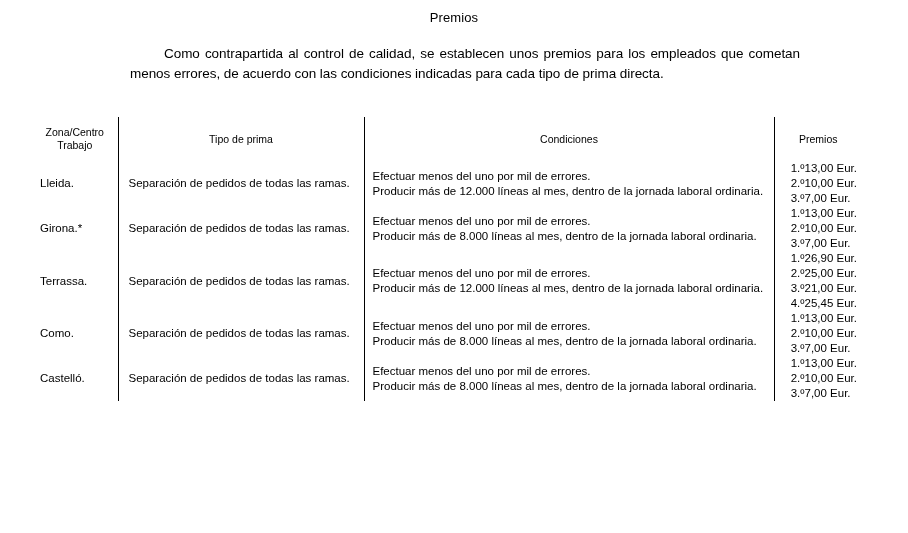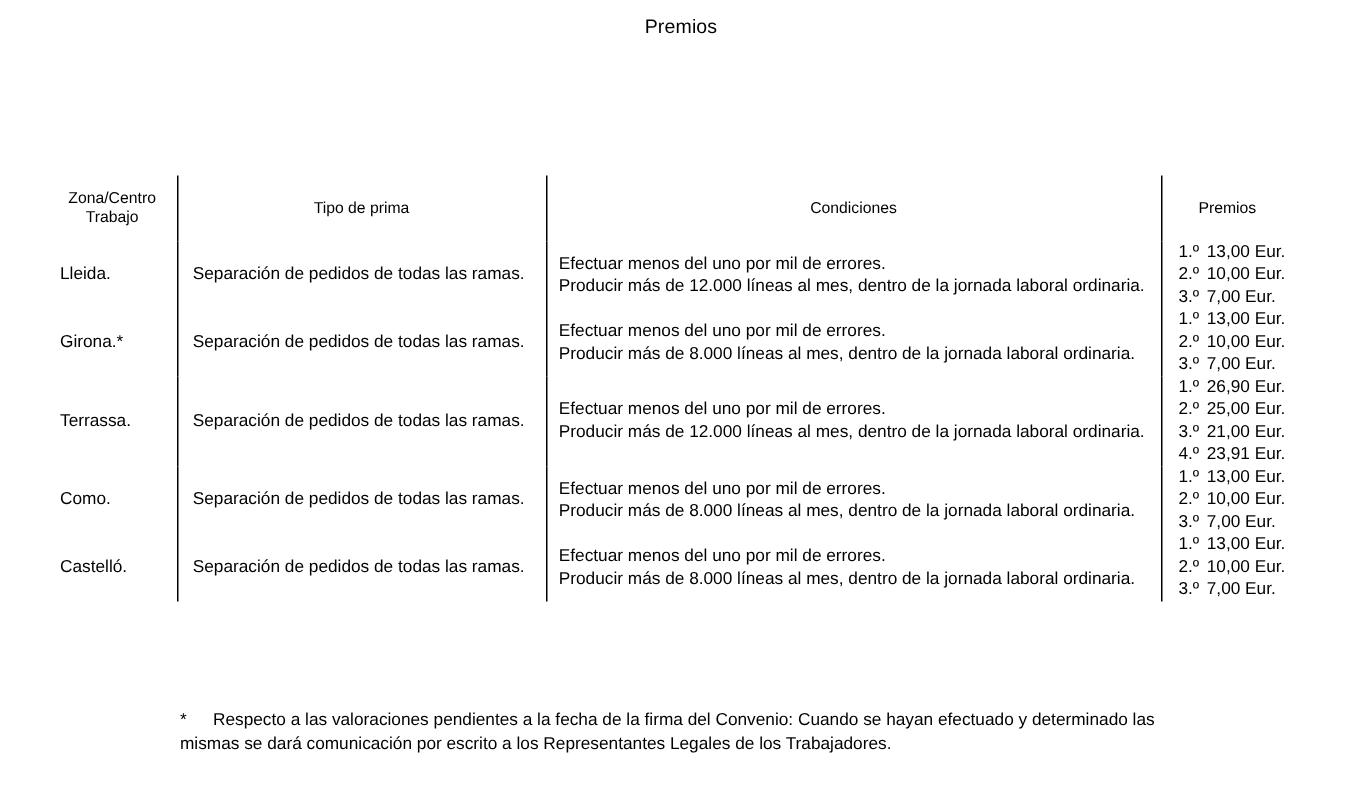--- a/index.html
+++ b/index.html
@@ -98,21 +98,21 @@
     font-size: 11px;
     line-height: 16px;
   }
   .prize-line {
     display: flex;
     white-space: nowrap;
   }
   .prize-rank {
     width: 24px;
     flex: 0 0 24px;
-    text-align: center;
+    text-align: right;
   }
   .prize-amount {
     width: 56px;
     flex: 0 0 56px;
     text-align: left;
   }
 
   .footnotes {
     position: absolute;
     left: 0;
@@ -131,20 +131,21 @@
   .fn-1 { text-indent: 0; }
   .fn-2 { text-indent: 0; }
 </style>
 </head>
 <body>
 
 <div class="page">
 
   <div class="doc-title">Premios</div>
 
+  <p class="intro">Como contrapartida al control de calidad, se establecen unos premios para los empleados que cometan menos errores, de acuerdo con las condiciones indicadas para cada tipo de prima directa.</p>
 
   <div class="table-wrap">
     <table class="premios-table">
       <colgroup>
         <col class="c-zona">
         <col class="c-tipo">
         <col class="c-cond">
         <col class="c-premios">
       </colgroup>
       <thead>
@@ -221,21 +222,21 @@
             <div class="prize-line">
               <span class="prize-rank">2.º</span>
               <span class="prize-amount">25,00 Eur.</span>
             </div>
             <div class="prize-line">
               <span class="prize-rank">3.º</span>
               <span class="prize-amount">21,00 Eur.</span>
             </div>
             <div class="prize-line">
               <span class="prize-rank">4.º</span>
-              <span class="prize-amount">23,91 Eur.</span>
+              <span class="prize-amount">25,45 Eur.</span>
             </div>
           </td>
         </tr>
 
         <tr class="data-row">
           <td class="cell-zona vline-r">Como.</td>
           <td class="cell-tipo vline-r">Separación de pedidos de todas las ramas.</td>
           <td class="cell-cond vline-r">
             <div class="cond-line">Efectuar menos del uno por mil de errores.</div>
             <div class="cond-line">Producir más de 8.000 líneas al mes, dentro de la jornada laboral ordinaria.</div>
@@ -277,18 +278,15 @@
               <span class="prize-amount">7,00 Eur.</span>
             </div>
           </td>
         </tr>
 
       </tbody>
     </table>
   </div>
 
   <div class="footnotes">
-    <div class="fn fn-2">
-      <span class="star">*</span><span>Respecto a las valoraciones pendientes a la fecha de la firma del Convenio: Cuando se hayan efectuado y determinado las mismas se dará comunicación por escrito a los Representantes Legales de los Trabajadores.</span>
-    </div>
   </div>
 
 </div>
 
 </body></html>

